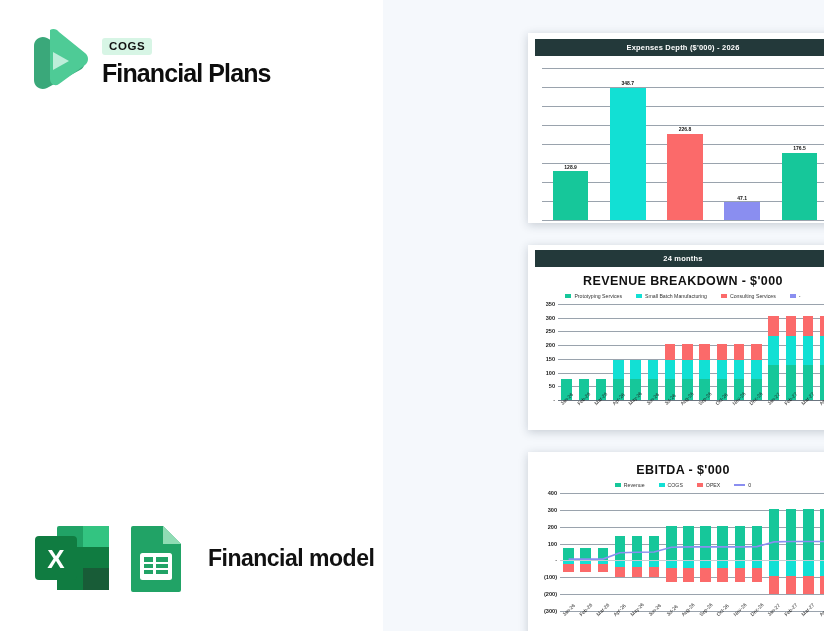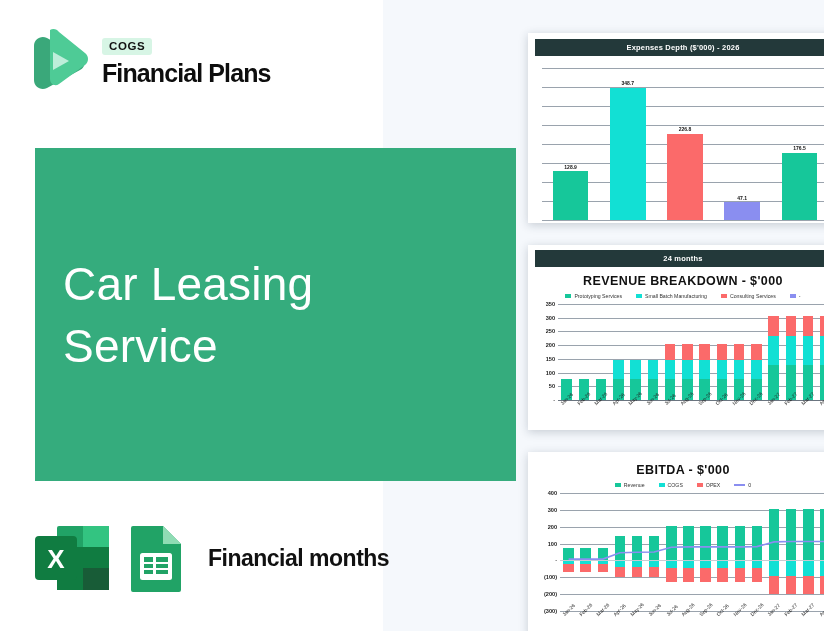--- a/index.html
+++ b/index.html
@@ -122,24 +122,20 @@
         <path d="M22 4 C25 2 29 3 31 6 L57 27 C61 30 61 36 57 39 L31 58 C27 61 22 58 22 53 Z" fill="#4ecb96"></path>
         <path d="M25 26 L41 35 L25 44 Z" fill="#bdeeda"></path>
       </svg>
     </div>
     <div class="brand-text">
       <span class="ready-badge">COGS</span>
       <div class="brand-name">Financial Plans</div>
     </div>
   </div>
 
-  <div class="hero">
-    <div class="hero-title">Car Leasing
-Service</div>
-  </div>
 
   <div class="footer">
     <div class="icon-excel">
       <svg width="80" height="72" viewBox="0 0 80 72">
         <rect x="24" y="4" width="52" height="64" rx="2" fill="#21a366"></rect>
         <rect x="50" y="4" width="26" height="21" fill="#33c481"></rect>
         <rect x="50" y="25" width="26" height="21" fill="#107c41"></rect>
         <rect x="50" y="46" width="26" height="22" fill="#185c37"></rect>
         <rect x="24" y="25" width="26" height="21" fill="#107c41"></rect>
         <rect x="24" y="46" width="26" height="22" fill="#107c41"></rect>
@@ -153,21 +149,21 @@
         <path d="M38 4 l18 18 h-18 z" fill="#8fdcb4"></path>
         <rect x="15" y="31" width="32" height="27" rx="2.5" fill="#ffffff"></rect>
         <rect x="19" y="35" width="9" height="5" fill="#21a366"></rect>
         <rect x="31" y="35" width="12" height="5" fill="#21a366"></rect>
         <rect x="19" y="42" width="9" height="4" fill="#21a366"></rect>
         <rect x="31" y="42" width="12" height="4" fill="#21a366"></rect>
         <rect x="19" y="48" width="9" height="4" fill="#21a366"></rect>
         <rect x="31" y="48" width="12" height="4" fill="#21a366"></rect>
       </svg>
     </div>
-    <div class="footer-label">Financial months</div>
+    <div class="footer-label">Financial model</div>
   </div>
 
   <div class="card" id="card-expenses">
     <div style="padding:6px 7px 0 7px;">
       <div class="card-band">Expenses Depth ($'000) - 2026</div>
     </div>
     <div class="card-inner" style="padding-left:14px;padding-right:10px;">
       <div class="plot" id="plot-expenses" style="height:152px;margin-top:12px;">
           <div class="gridline" style="top: 0px;"></div>
           <div class="gridline" style="top: 19px;"></div>

